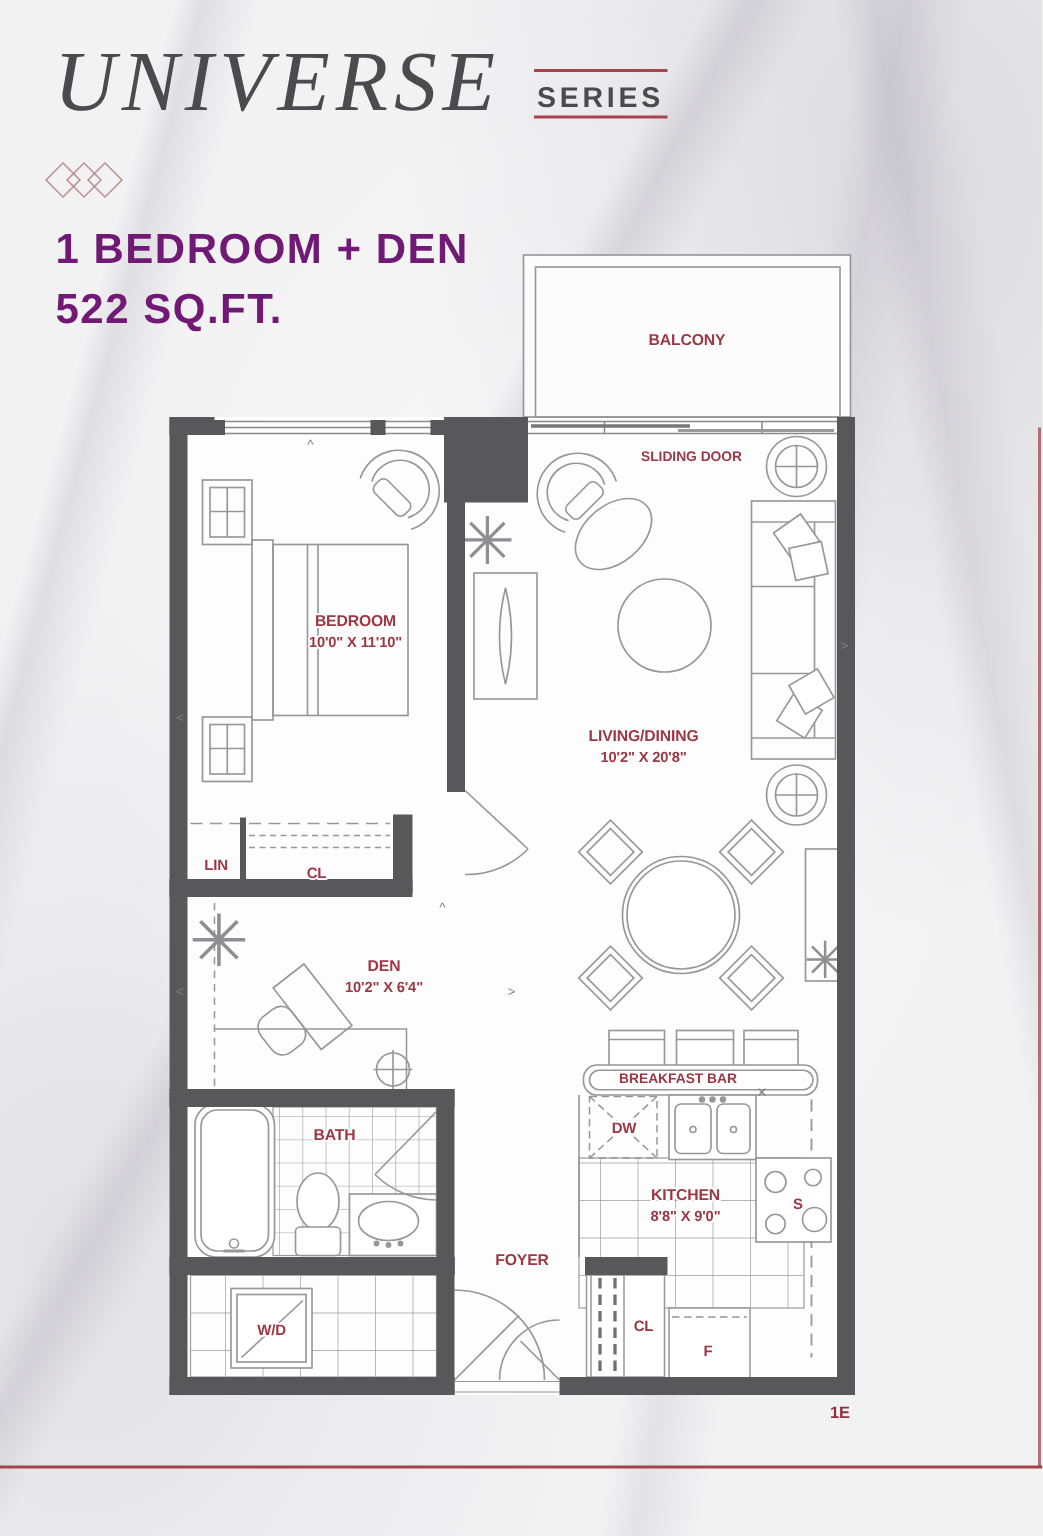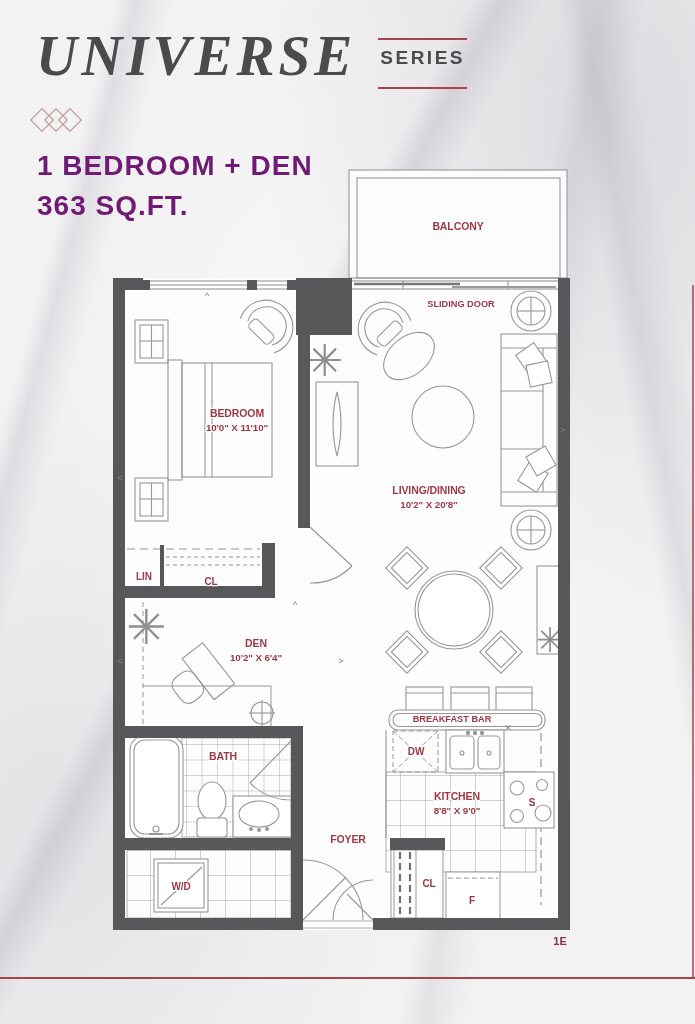--- a/index.html
+++ b/index.html
@@ -9,25 +9,25 @@
   .marble{position:absolute;inset:0;background:
     linear-gradient(105deg, rgba(190,188,196,0) 12%, rgba(172,170,182,.28) 14%, rgba(190,188,196,0) 18%),
     linear-gradient(118deg, rgba(170,168,178,0) 38%, rgba(166,164,176,.30) 40.5%, rgba(190,188,196,0) 44%),
     linear-gradient(100deg, rgba(180,178,188,0) 66%, rgba(170,168,180,.22) 69%, rgba(190,188,196,0) 74%),
     linear-gradient(80deg, rgba(180,178,188,0) 84%, rgba(168,166,178,.25) 87%, rgba(190,188,196,0) 92%),
     radial-gradient(ellipse at 88% 12%, rgba(165,163,174,.30), transparent 40%),
     radial-gradient(ellipse at 8% 82%, rgba(168,166,178,.22), transparent 38%),
     radial-gradient(ellipse at 55% 45%, rgba(255,255,255,.6), transparent 60%),
     #f3f2f3;}
   header{position:absolute;left:36px;top:24px;display:flex;align-items:center;}
-  h1.title{margin:0;font-family:"Liberation Serif",serif;font-style:italic;font-weight:bold;
+  h1.title{margin:0;font-family:"Liberation Serif",serif;font-style:italic;font-weight:normal;
     font-size:57px;letter-spacing:4px;color:#4b4b4d;line-height:1.1;}
   .series-tag{margin-left:22px;margin-top:14px;text-align:center;}
   .series-tag .rule{display:block;height:2px;background:#a6434b;width:100%;}
-  .series-tag .series-text{display:block;padding:7px 2px 18px 2px;font-size:19px;font-weight:bold;
+  .series-tag .series-text{display:block;padding:7px 2px 0 2px;font-size:19px;font-weight:bold;
     letter-spacing:2.5px;color:#4b4b4d;}
   .diamonds{position:absolute;left:24px;top:99px;}
   .subtitle{position:absolute;left:37px;top:146px;font-size:28px;font-weight:bold;
     color:#701a75;letter-spacing:1px;line-height:40px;}
   svg.plan{position:absolute;left:0;top:0;}
   .footer-rule{position:absolute;left:0;top:977px;width:695px;height:2px;background:#a6434b;}
   .edge-rule{position:absolute;left:692px;top:285px;width:1.5px;height:693px;background:#a6434b;opacity:.75;}
   
   .fw{stroke:#97979b;stroke-width:1.1;fill:none;}
   .fww{stroke:#97979b;stroke-width:1.1;fill:#fff;}
@@ -59,21 +59,21 @@
   <svg class="diamonds" width="70" height="44" viewBox="0 0 70 44">
     <g fill="none" stroke="#bb8e92" stroke-width="1">
       <rect x="10" y="13" width="16" height="16" transform="rotate(45 18 21)"></rect>
       <rect x="24" y="13" width="16" height="16" transform="rotate(45 32 21)"></rect>
       <rect x="38" y="13" width="16" height="16" transform="rotate(45 46 21)"></rect>
     </g>
   </svg>
 
   <div class="subtitle">
     <div>1 BEDROOM + DEN</div>
-    <div>363 SQ.FT.</div>
+    <div>522 SQ.FT.</div>
   </div>
 
   <svg class="plan" width="695" height="1024" viewBox="0 0 695 1024">
     <defs>
       <pattern id="t25" width="25" height="25" patternUnits="userSpaceOnUse">
         <path d="M25 0H0V25" fill="none" stroke="#9b9b9f" stroke-width="0.9"></path>
       </pattern>
       <pattern id="t15" width="15.5" height="15.5" patternUnits="userSpaceOnUse">
         <path d="M15.5 0H0V15.5" fill="none" stroke="#9b9b9f" stroke-width="0.8"></path>
       </pattern>

